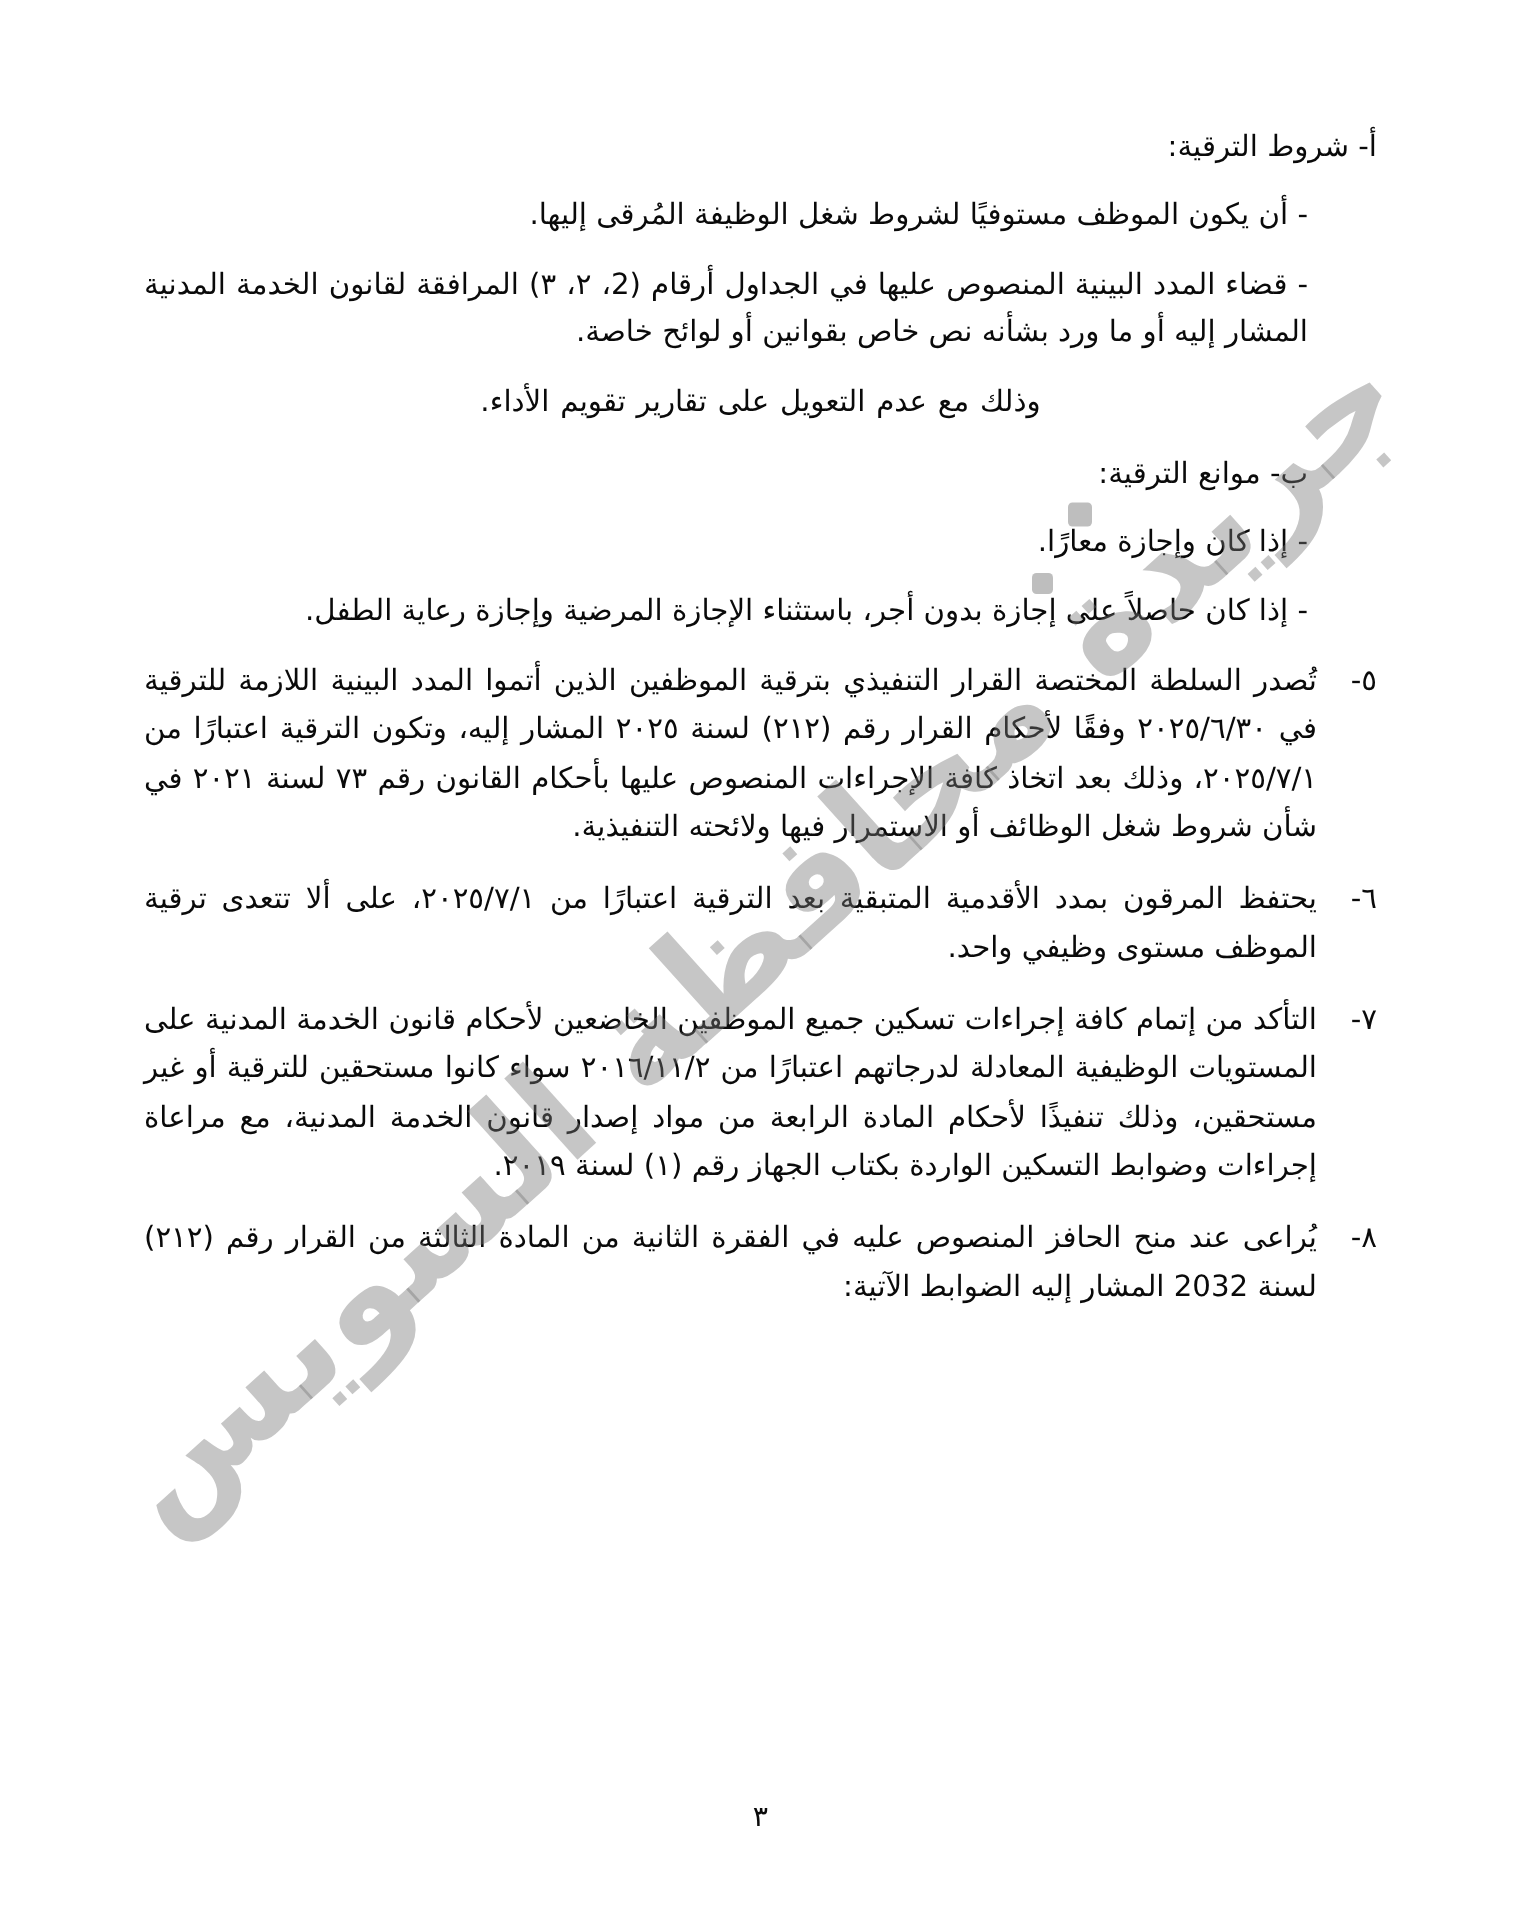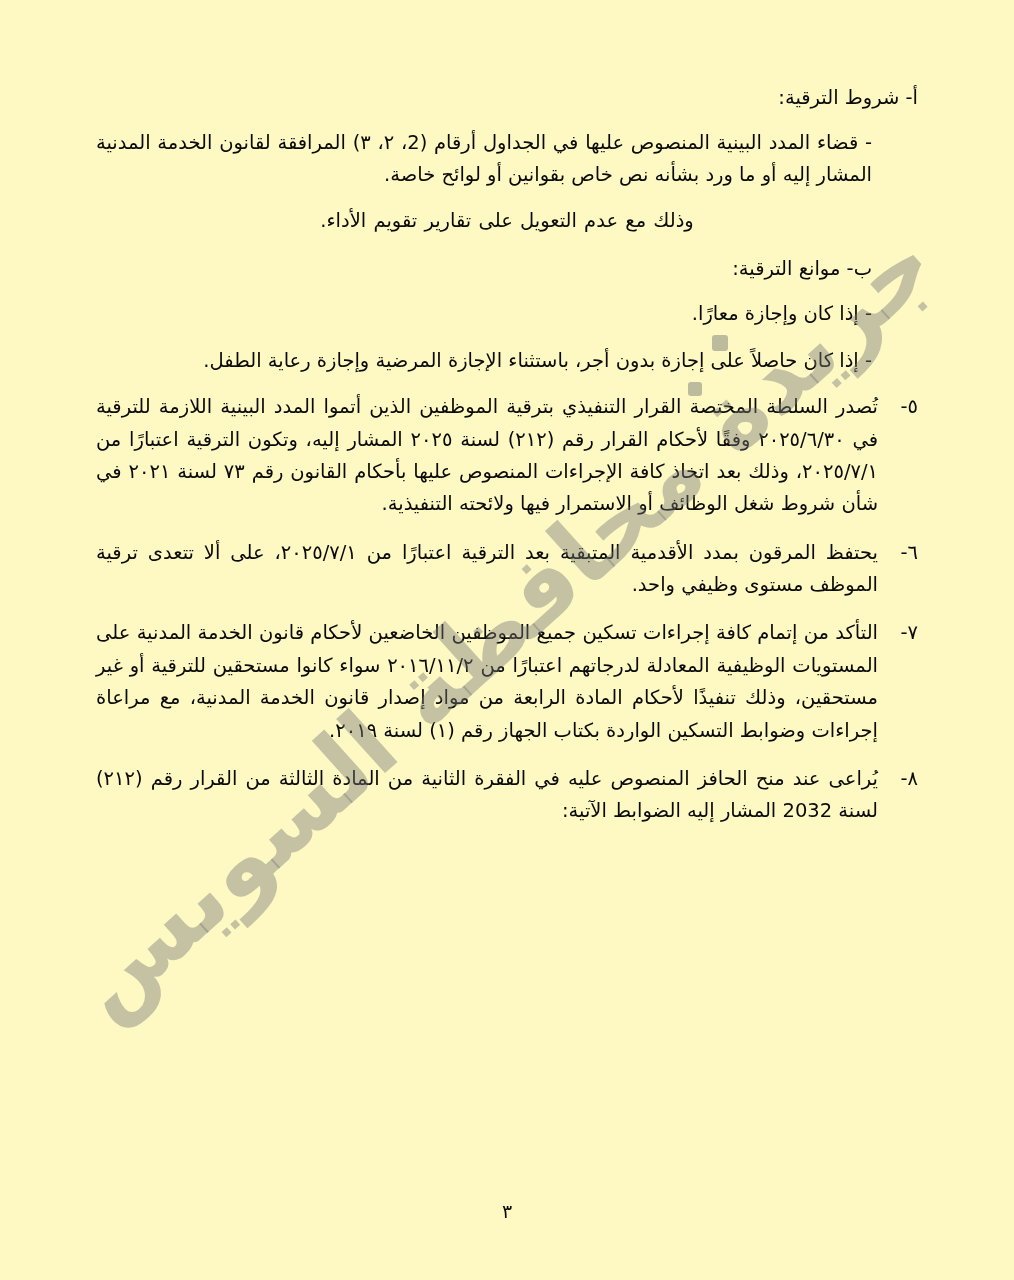--- a/index.html
+++ b/index.html
@@ -4,21 +4,21 @@
 <style>
   html, body {
     margin: 0;
     padding: 0;
     background: #d9d9d9;
   }
   .page {
     position: relative;
     width: 1014px;
     height: 1280px;
-    background: #fef9c3;
+    background: #ffffff;
     margin: 0 auto;
     overflow: hidden;
     font-family: "DejaVu Sans", "Liberation Sans", sans-serif;
     color: #0a0a0a;
   }
   .content {
     position: absolute;
     top: 82px;
     right: 96px;
     left: 96px;
@@ -113,20 +113,21 @@
 </head>
 <body>
 
 <div class="page">
 
   <div class="content">
 
     <div class="sec-head">أ‌-  شروط الترقية:</div>
 
     <ul class="bullets">
+      <li>-   أن يكون الموظف مستوفيًا لشروط شغل الوظيفة المُرقى إليها.</li>
       <li>-   قضاء المدد البينية المنصوص عليها في الجداول أرقام (2، ٢، ٣) المرافقة لقانون الخدمة المدنية المشار إليه أو ما ورد بشأنه نص خاص بقوانين أو لوائح خاصة.</li>
     </ul>
 
     <div class="line center-ish">وذلك مع عدم التعويل على تقارير تقويم الأداء.</div>
 
     <div class="sec-head indent-right">ب-  موانع الترقية:</div>
 
     <ul class="bullets">
       <li>-   إذا كان وإجازة معارًا.</li>
       <li>-   إذا كان حاصلاً على إجازة بدون أجر، باستثناء الإجازة المرضية وإجازة رعاية الطفل.</li>

